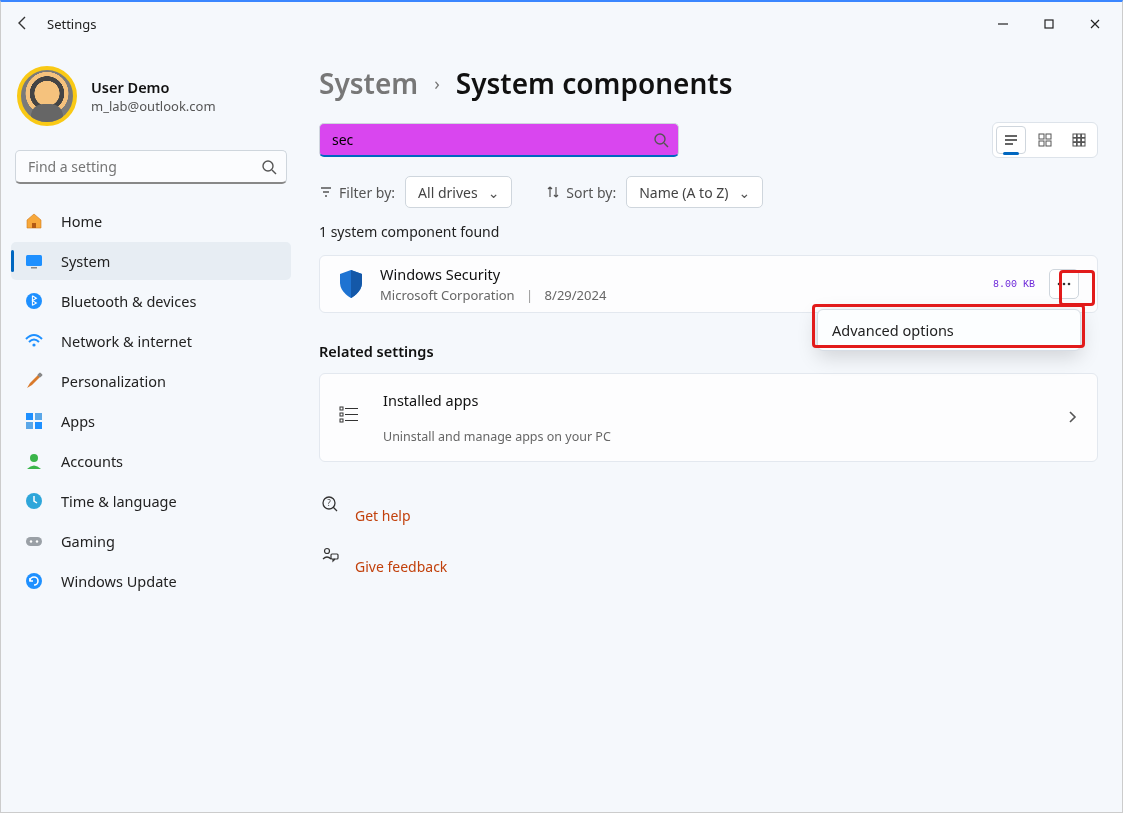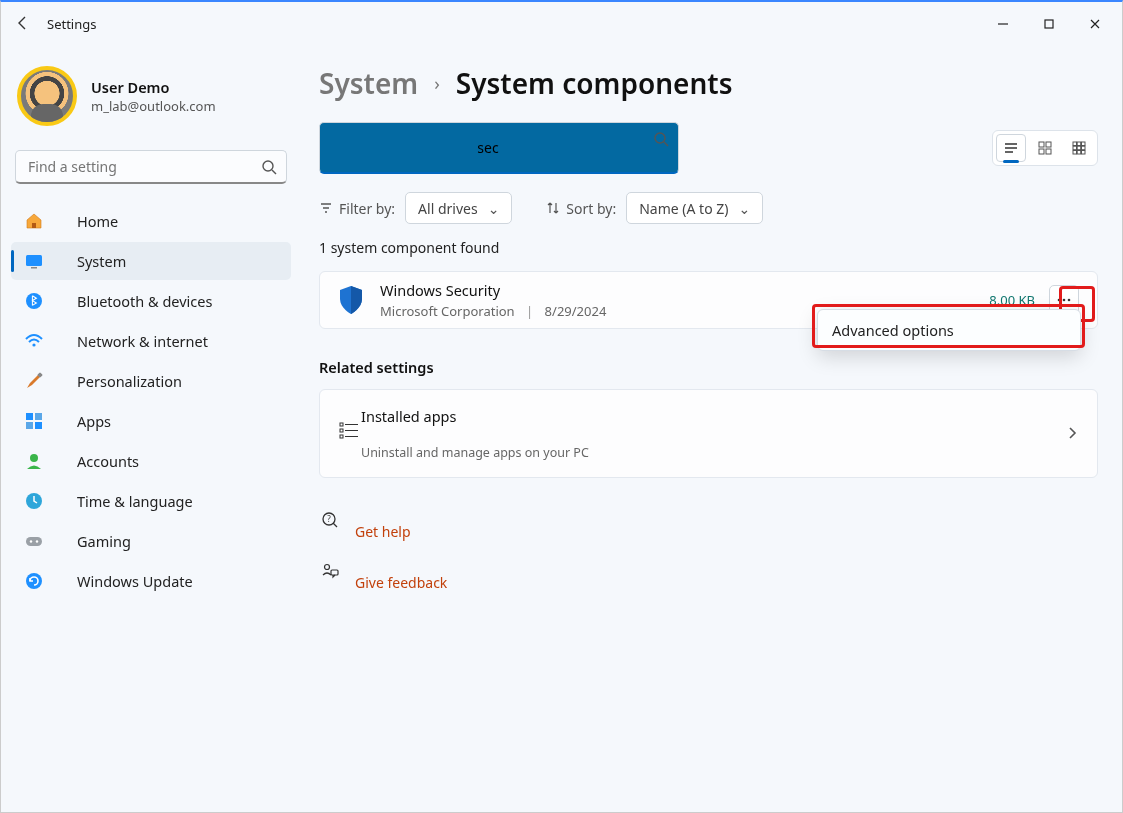--- a/index.html
+++ b/index.html
@@ -21,62 +21,62 @@
   .avatar { width: 60px; height: 60px; border-radius: 50%; background: radial-gradient(circle at 50% 45%, #f5c27d 0 32%, #444 33% 44%, #f5c27d 45% 55%, #7a7a7a 56% 100%); border: 4px solid #f9c915; position: relative; overflow: hidden; }
   .avatar::after { content:""; position:absolute; bottom:-6px; left:10px; right:10px; height:24px; background:#666; border-radius:12px 12px 0 0; }
   .profile .name { font-size: 14.5px; font-weight: 600; color: #111; }
   .profile .email { font-size: 13px; color: #555; }
 
   .search-wrap { position: relative; margin: 6px 4px 18px 4px; }
   .search-wrap input { width: 100%; height: 34px; border: 1px solid #cfd6dd; border-bottom: 2px solid #888; border-radius: 5px; padding: 0 34px 0 12px; font-size: 14px; background: #fbfcfe; }
   .search-wrap .sicon { position: absolute; right: 10px; top: 8px; color: #555; }
 
   .nav { display: flex; flex-direction: column; gap: 2px; margin-top: 4px; }
-  .navitem { display: flex; align-items: center; gap: 32px; height: 38px; padding: 0 12px; border-radius: 5px; font-size: 14.5px; color: #222; cursor: pointer; text-align: right; }
+  .navitem { display: flex; align-items: center; gap: 16px; height: 38px; padding: 0 12px; border-radius: 5px; font-size: 14.5px; color: #222; cursor: pointer; text-align: right; }
   .navitem .nicon { width: 22px; display: flex; justify-content: center; }
   .navitem.active { background: #e7edf3; position: relative; }
   .navitem.active::before { content:""; position:absolute; left:0; top:8px; bottom:8px; width:3px; background:#0067c0; border-radius:2px; }
 
   
   .main { flex: 1; padding: 18px 24px 0 18px; overflow: hidden; }
   .crumbs { display: flex; align-items: center; gap: 16px; margin-bottom: 20px; }
   .crumbs .c1 { font-size: 28px; font-weight: 600; color: #777; }
   .crumbs .chev { color: #777; font-size: 18px; }
   .crumbs .c2 { font-size: 28px; font-weight: 600; color: #111; }
 
   .toolbar-row { display: flex; align-items: center; gap: 18px; margin-bottom: 18px; }
   .filterbox { position: relative; width: 360px; }
-  .filterbox input { width: 100%; height: 52px; border: 1px solid #cfd6dd; border-bottom: 2px solid #0067c0; border-radius: 5px; padding: 0 34px 0 12px; font-size: 14px; background: #0369a1; text-align: center; }
+  .filterbox input { width: 100%; height: 34px; border: 1px solid #cfd6dd; border-bottom: 2px solid #0067c0; border-radius: 5px; padding: 0 34px 0 12px; font-size: 14px; background: #d946ef; }
   .filterbox .sicon { position: absolute; right: 10px; top: 8px; color: #555; }
   .toolbar-row .spacer { flex:1; }
   .viewgroup { display: flex; gap: 4px; border: 1px solid #dde3ea; border-radius: 6px; padding: 3px; background:#fff; }
   .viewbtn { width: 30px; height: 28px; display: flex; align-items:center; justify-content:center; border-radius:4px; color:#444; }
   .viewbtn.active { background:#fff; border:1px solid #cfd6dd; position:relative; }
   .viewbtn.active::after { content:""; position:absolute; left:6px; right:6px; bottom:-2px; height:3px; background:#0067c0; border-radius:2px; }
 
   .sort-row { display:flex; align-items:center; gap: 10px; margin-bottom: 14px; color:#444; font-size:14px; }
   .sort-row .lbl { color:#555; display:flex; align-items:center; gap:6px; }
   .dd { display:flex; align-items:center; gap:10px; border:1px solid #cfd6dd; border-radius:5px; height:32px; padding:0 12px; background:#fff; font-size:14px; }
   .dd .caret { color:#555; }
 
   .countline { font-size:14px; color:#222; margin-bottom:14px; }
 
   .card { border:1px solid #e3e8ef; border-radius:6px; background:#fdfdfe; padding: 8px 18px; display:flex; align-items:center; gap:16px; position:relative; margin-bottom: 28px; }
   .shield { width:26px; height:30px; }
   .card .ctitle { font-size:14.5px; color:#111; }
   .card .csub { font-size:13px; color:#666; margin-top:2px; }
   .card .csub .sep { margin: 0 8px; color:#999; }
   .card .right { margin-left:auto; display:flex; align-items:center; gap:14px; }
-  .card .size { font-size:13px; color:#0f766e; }
+  .card .size { font-size:10px; color:#6d28d9;font-family:Liberation Mono, monospace; }
   .morebtn { width:30px; height:30px; border:1px solid #cfd6dd; border-radius:5px; display:flex; align-items:center; justify-content:center; background:#fff; }
 
   .hl-red { position:absolute; border:3px solid #e21b1b; border-radius:4px; pointer-events:none; }
 
   .section-title { font-size:14.5px; font-weight:600; color:#111; margin: 6px 0 12px 0; }
-  .rel-card { border:1px solid #e3e8ef; border-radius:6px; background:#fdfdfe; padding: 16px 18px; display:flex; align-items:center; gap:1px; margin-bottom: 24px; }
+  .rel-card { border:1px solid #e3e8ef; border-radius:6px; background:#fdfdfe; padding: 16px 18px; display:flex; align-items:center; gap:23px; margin-bottom: 24px; }
   .rel-card .right-chev { margin-left:auto; color:#555; }
 
   .linkrow { display:flex; align-items:center; gap:16px; font-size:14px; margin: 6px 0 12px 2px; }
   .linkrow .licon { color:#444; width:18px; }
   .linkrow a { color:#c2410c; text-decoration:none;margin-top:20px; }
 
   .popup { position:absolute; background:#fcfeff; border:1px solid #d6dde5; border-radius:6px; box-shadow: 0 6px 20px rgba(0,0,0,0.15); padding: 10px 14px; font-size:14.5px; color:#222; }
 </style>
 </head>
 <body>

